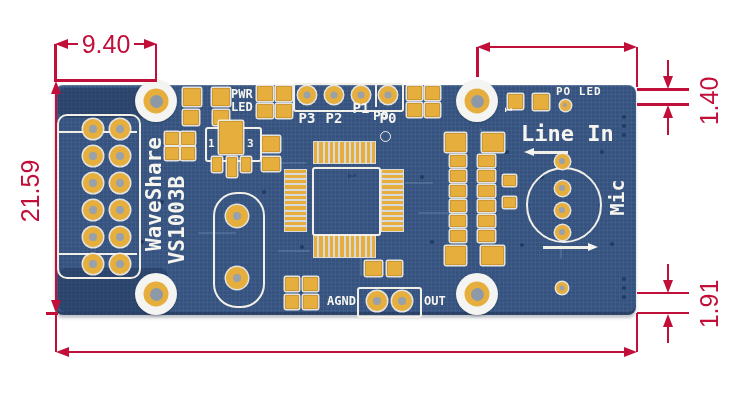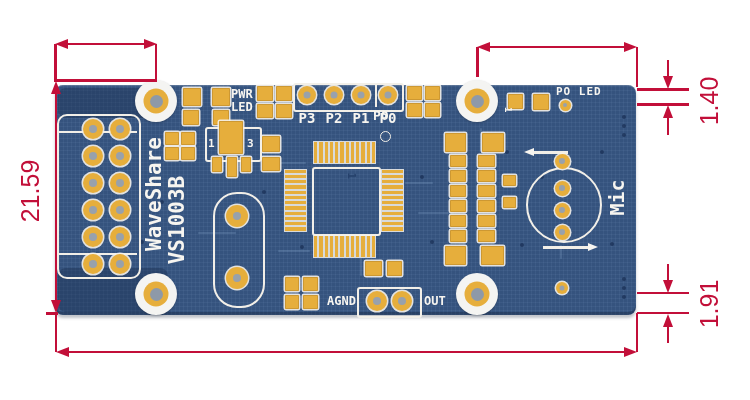--- a/index.html
+++ b/index.html
@@ -93,21 +93,21 @@
   <div class="silk" style="left:247px;top:138px;font-size:11px;">3</div>
 
   <div class="wbox" style="left:312px;top:167px;width:65px;height:65px;border-width:2.5px;"></div>
   <div class="silk" style="left:348px;top:170px;font-size:11px;color:#26416b;transform:rotate(90deg);">1</div>
   <div class="wcirc" style="left:380px;top:131px;width:9px;height:9px;border-width:1.5px;"></div>
 
   <div class="wbox" style="left:293px;top:83px;width:107px;height:25px;"></div>
   <div class="wline" style="left:375px;top:84px;width:2px;height:23px;"></div>
   <div class="silk" style="left:294px;top:111px;width:26px;text-align:center;font-size:14px;">P3</div>
   <div class="silk" style="left:321px;top:111px;width:26px;text-align:center;font-size:14px;">P2</div>
-  <div class="silk" style="left:348px;top:111px;width:26px;text-align:center;font-size:14px;">P1</div>
+  <div class="silk" style="left:348px;top:101px;width:26px;text-align:center;font-size:14px;">P1</div>
   <div class="silk" style="left:375px;top:111px;width:26px;text-align:center;font-size:14px;">P0</div>
 
   <div class="wbox" style="left:357px;top:287px;width:61px;height:27px;"></div>
   <div class="silk" style="left:322px;top:295px;width:34px;text-align:right;font-size:12px;">AGND</div>
   <div class="silk" style="left:424px;top:295px;font-size:12px;">OUT</div>
 
   <div class="silk rot" style="left:79px;top:183px;width:150px;font-size:21px;">WaveShare</div>
   <div class="silk rot" style="left:112px;top:209px;width:130px;font-size:21px;">VS1003B</div>
 
   <div class="silk" style="left:231px;top:88px;font-size:12px;">
@@ -115,31 +115,33 @@
     <div>LED</div>
   </div>
 
   <div class="silk" style="left:373px;top:109px;font-size:13px;">PO</div>
 
   <div class="silk" style="left:556px;top:86px;font-size:11px;letter-spacing:1px;">PO LED</div>
   <div class="silk" style="left:505px;top:105px;font-size:9px;transform:rotate(90deg);">1</div>
 
   <div class="wcirc" style="left:526px;top:167px;width:72px;height:72px;"></div>
 
+  <div class="silk" style="left:521px;top:122px;font-size:22px;">Line In</div>
   <div class="wline" style="left:530px;top:151px;width:38px;height:2.5px;"></div>
   <div class="silkarrow-l" style="left:520px;top:148px;"></div>
 
   <div class="silkarrow-r" style="left:588px;top:243px;"></div>
   <div class="wline" style="left:543px;top:246px;width:45px;height:2.5px;"></div>
 
   <div class="silk rot" style="left:587px;top:187px;width:60px;font-size:20px;">Mic</div>
 
   <div class="arr l" style="left:55px;top:39px;"></div>
   <div class="dl" style="left:67px;top:42.7px;width:79px;height:2.5px;"></div>
   <div class="arr r" style="left:144px;top:39px;"></div>
+  <div class="dtext" style="left:78px;top:31px;width:56px;">9.40</div>
   <div class="dl" style="left:54px;top:44px;width:2.5px;height:37px;"></div>
   <div class="dl" style="left:154.5px;top:44px;width:2.5px;height:35px;"></div>
   <div class="dl" style="left:54px;top:79px;width:103px;height:2.5px;"></div>
 
   <div class="arr u" style="left:51px;top:81px;"></div>
   <div class="dl" style="left:54.7px;top:93px;width:2.5px;height:208px;"></div>
   <div class="arr d" style="left:51px;top:300px;"></div>
   <div class="dtext nobg rot" style="left:-5px;top:178px;width:70px;">21.59</div>
   <div class="dl" style="left:46px;top:312px;width:12px;height:2.5px;"></div>
   <div class="dl" style="left:54.7px;top:313px;width:2.5px;height:39px;"></div>

